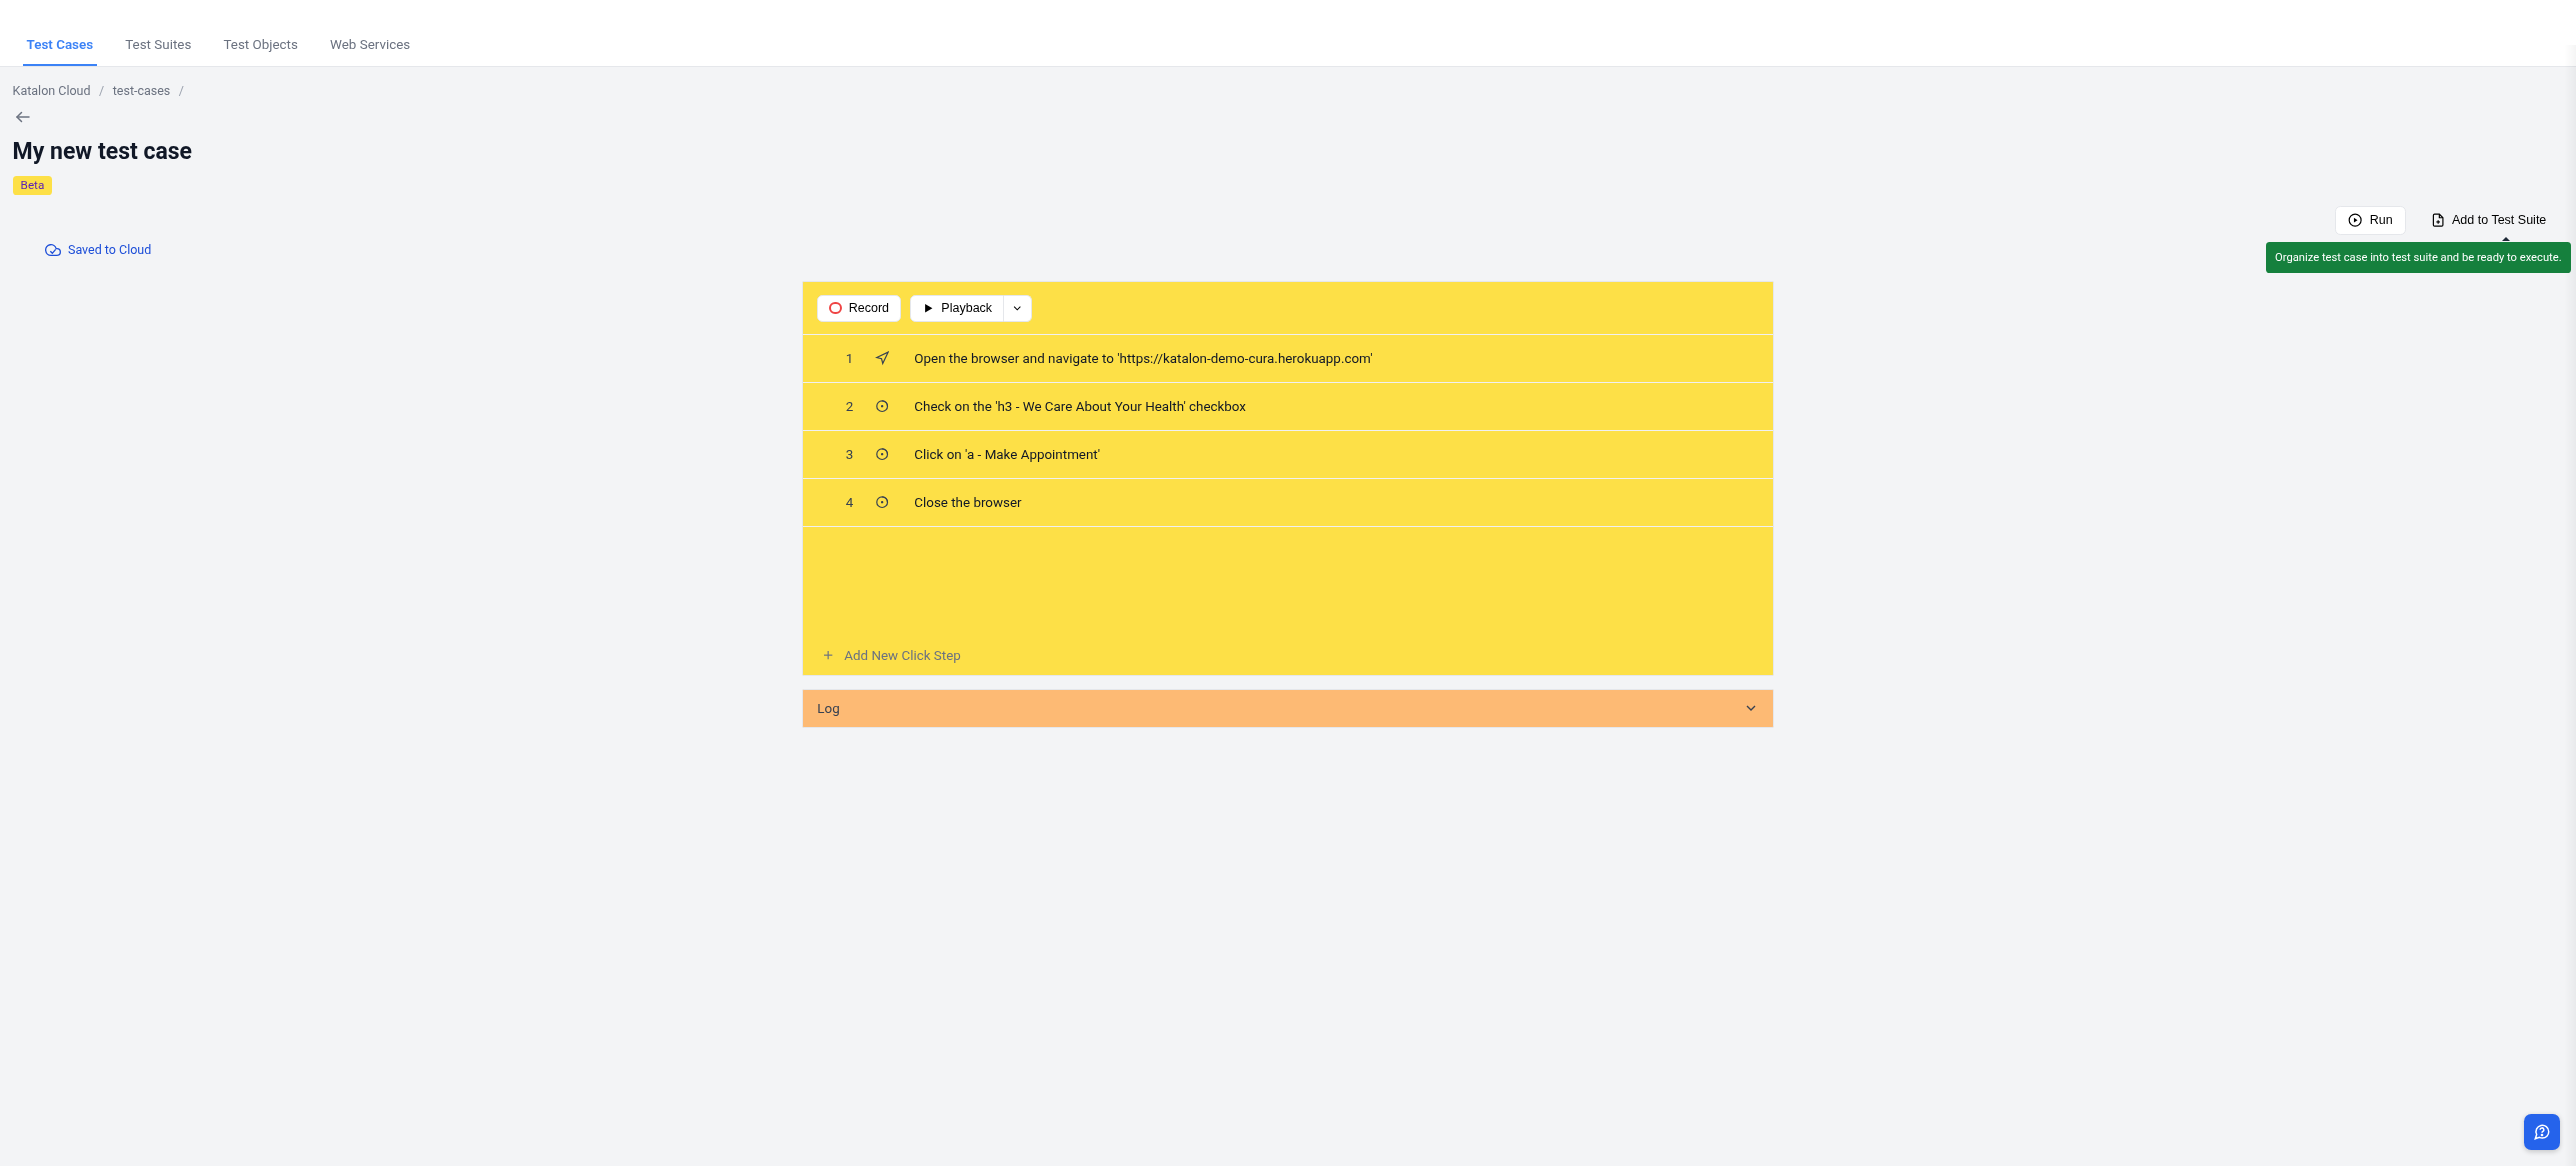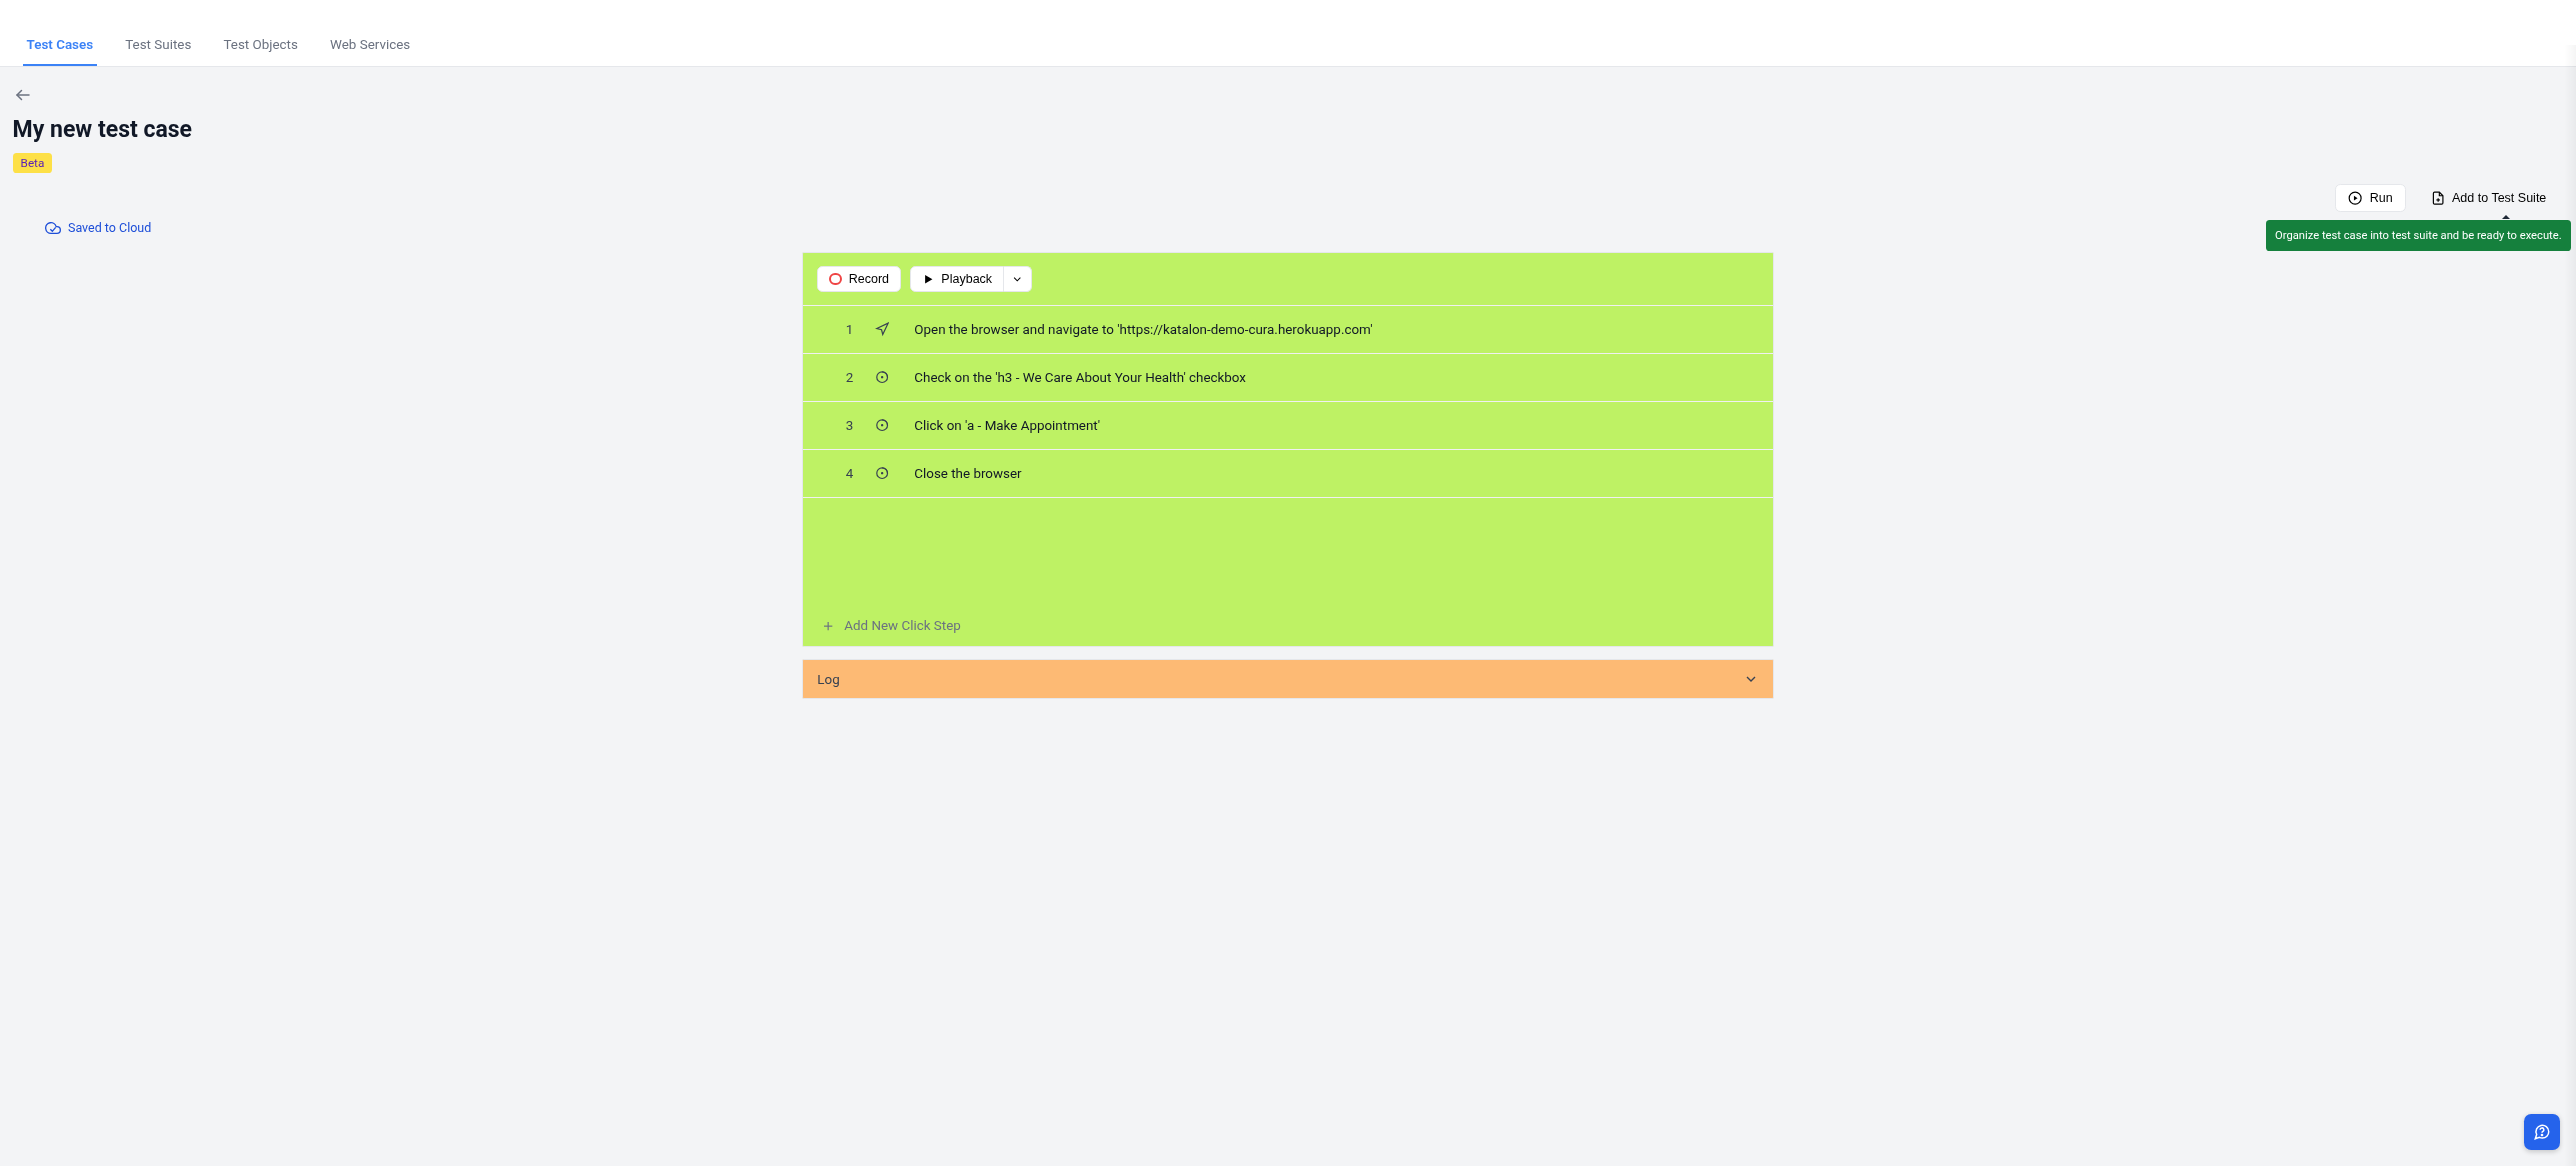--- a/index.html
+++ b/index.html
@@ -73,24 +73,24 @@
       display: inline-flex; align-items: center; gap: 7.2px;
       padding: 6.3px 12.5px; border-radius: 5.4px; font-size: 12.5px;
       border: 0.9px solid #e5e7eb; background: #fff; cursor: pointer;
     }
     .btn.light-filled { background: #f3f4f6; border-color: #f3f4f6; }
     .saved-row {
       display:flex; align-items:flex-start; gap:7.2px; color:#1d4ed8; font-size:12.5px;
       padding: 1.8px 0 12.5px 34px;
     }
     .main-panel {
-      background: #bef264;
+      background: #fde047;
       border: 0.9px solid #e5e7eb;
       border-radius: 1.8px;
-      margin: 4px auto;
+      margin: 11px auto;
       width: 972px;
       max-width: 100%;
     }
     .panel-header {
       padding: 12.5px 14.3px;
       display:flex; gap:9px; align-items:center;
       border-bottom: 0.9px solid #f0f0f2;
     }
     .btn-small {
       display:inline-flex; align-items:center; gap:7.2px;
@@ -163,20 +163,26 @@
 
   <div class="top-tabs">
     <div class="top-tab active">Test Cases</div>
     <div class="top-tab">Test Suites</div>
     <div class="top-tab">Test Objects</div>
     <div class="top-tab">Web Services</div>
   </div>
 
   <div class="content-area">
 
+    <div class="breadcrumb">
+      <a>Katalon Cloud</a>
+      <span class="sep">/</span>
+      <a>test-cases</a>
+      <span class="sep">/</span>
+    </div>
 
     <div class="title-row">
       <span class="back-arrow">
         <svg width="18" height="18" viewBox="0 0 24 24" fill="none" stroke="currentColor" stroke-width="2" stroke-linecap="round" stroke-linejoin="round">
             <line x1="20" y1="12" x2="4" y2="12"></line>
             <polyline points="10 18 4 12 10 6"></polyline>
           </svg>
       </span>
       <h1 class="page-title">My new test case</h1>
       <span class="beta-badge">Beta</span>

